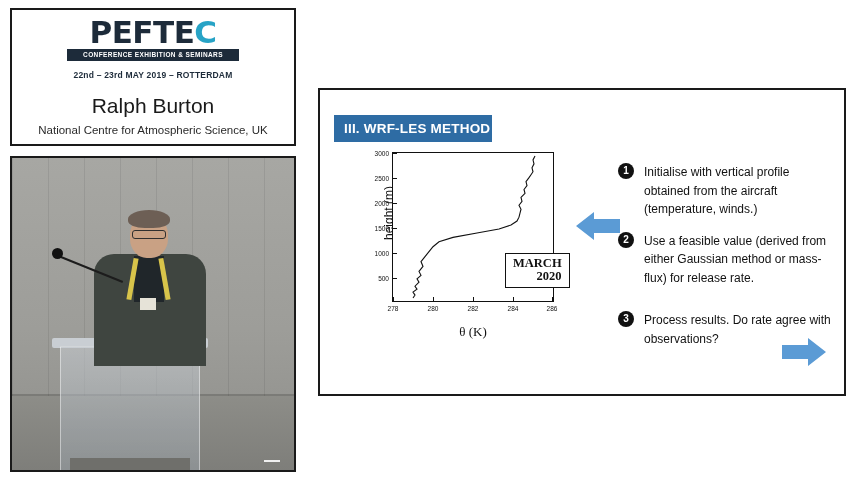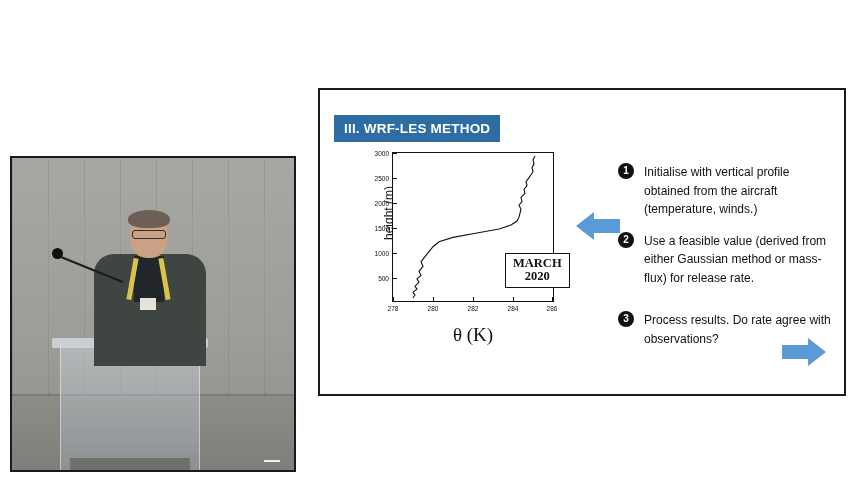--- a/index.html
+++ b/index.html
@@ -277,21 +277,21 @@
     border: 2px solid #1a1a1a;
     background: #ffffff;
     box-sizing: border-box;
   }
 
   #slide-title-box {
     position: absolute;
     left: 14px;
     top: 25px;
     background: #2e6ca4;
-    padding: 4px 10px 5px 10px;
+    padding: 4px 2px 5px 10px;
   }
   #slide-title-text {
     color: #ffffff;
     font-size: 13.5px;
     font-weight: bold;
     letter-spacing: 0.2px;
     font-family: "Liberation Sans", sans-serif;
   }
 
   
@@ -360,37 +360,37 @@
     position: absolute;
     left: 0;
     top: 0;
   }
   #chart-xlabel {
     position: absolute;
     left: 54px;
     width: 162px;
     top: 176px;
     text-align: center;
-    font-size: 19px;
+    font-size: 13px;
     color: #111;
     font-family: "Liberation Serif", serif;
   }
   #march-box {
     position: absolute;
     left: 112px;
     top: 100px;
     border: 1.6px solid #111;
     background: #ffffff;
     padding: 3px 7px 4px 7px;
     line-height: 13px;
     font-size: 12.5px;
     font-weight: bold;
     font-family: "Liberation Serif", serif;
     color: #111;
-    text-align: center;
+    text-align: right;
   }
 
   
   .arrow {
     position: absolute;
     display: block;
   }
   #arrow-left {
     left: 256px;
     top: 122px;
@@ -432,20 +432,31 @@
     line-height: 16.5px;
     color: #111111;
     font-family: "Liberation Sans", sans-serif;
   }
 </style>
 </head>
 <body>
 
 <div id="left-panel">
 
+  <div id="title-card">
+
+    <div id="peftec-logo">
+      <div id="peftec-wordmark"><span class="dark">PEFTE</span><span>C</span></div>
+      <div id="peftec-subbar">CONFERENCE EXHIBITION &amp; SEMINARS</div>
+      <div id="peftec-dates">22nd – 23rd MAY 2019 – ROTTERDAM</div>
+    </div>
+
+    <div id="speaker-name">Ralph Burton</div>
+    <div id="speaker-org">National Centre for Atmospheric Science, UK</div>
+  </div>
 
   <div id="video-frame">
     <div id="video-scene">
       <div id="wall-seams"></div>
       <div id="wall-hline"></div>
       <div id="floor"></div>
 
       <div id="podium-top"></div>
       <div id="podium"></div>
       <div id="podium-base"></div>

